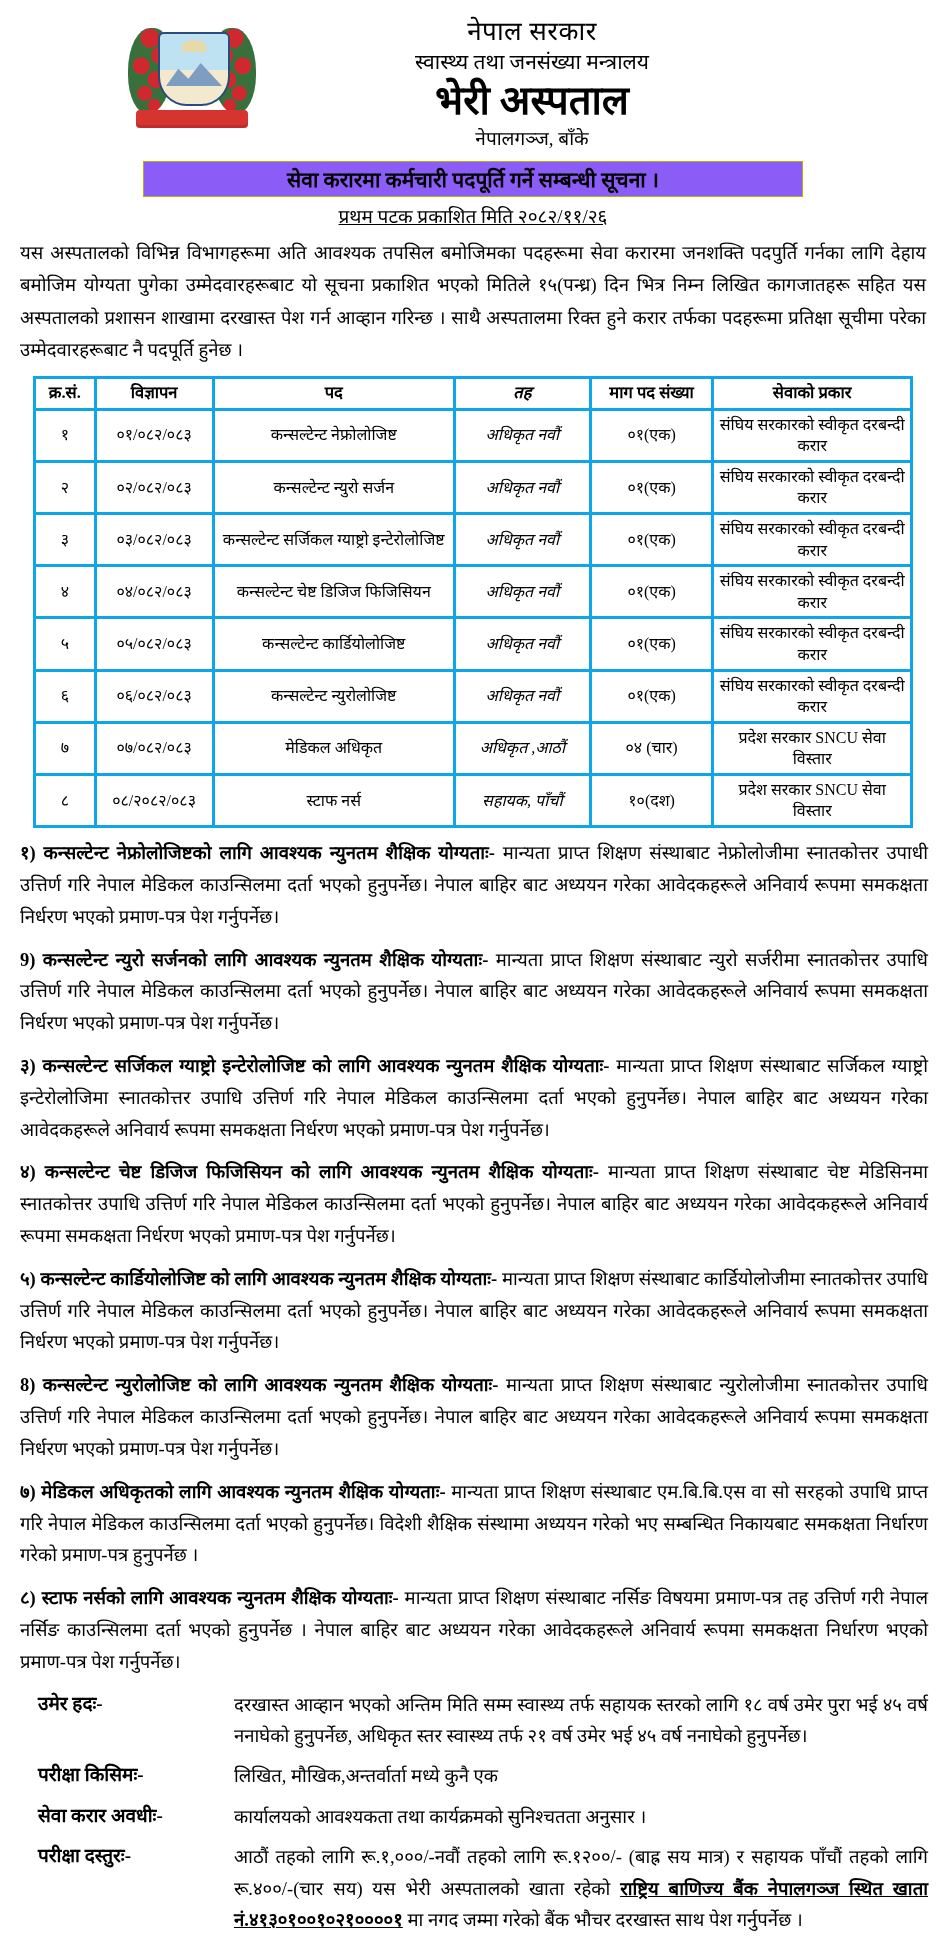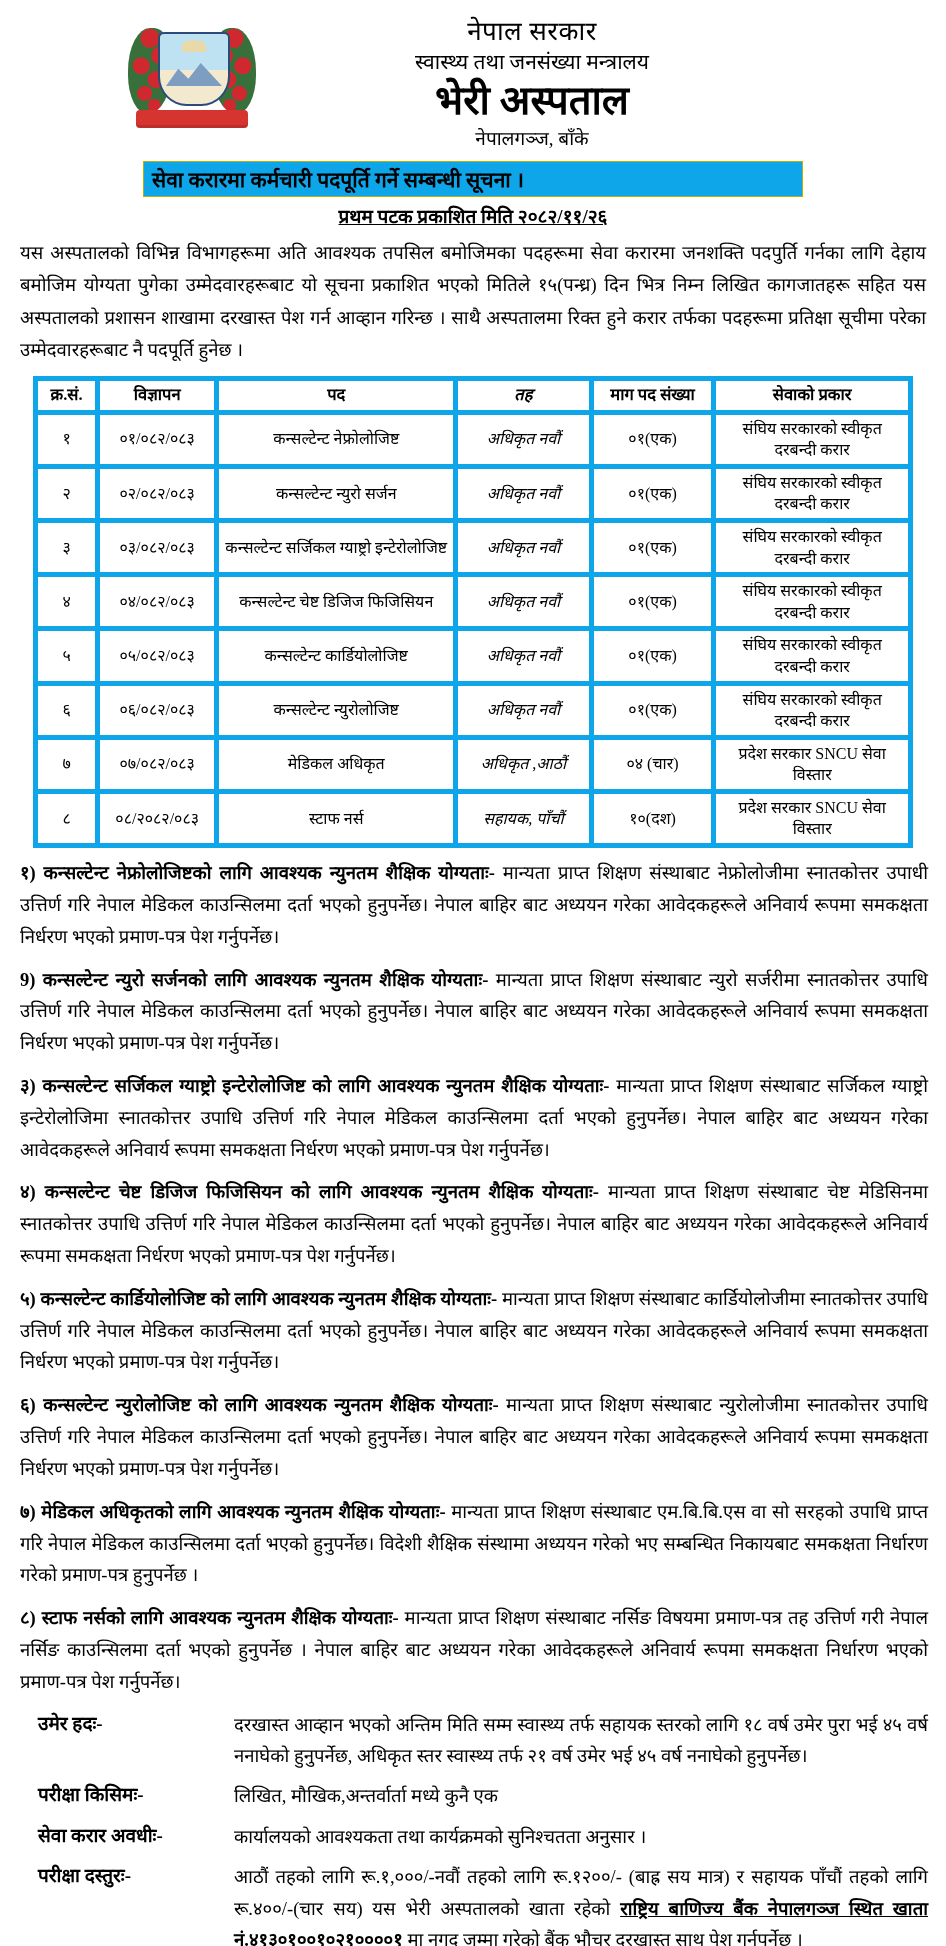--- a/index.html
+++ b/index.html
@@ -114,53 +114,53 @@
   }
   .hospital-place {
     font-size: 19px;
     margin-top: 1px;
   }
 
   
   .notice-band {
     margin: 8px auto 2px auto;
     width: 660px;
-    text-align: left;
-    background: #0ea5e9;
+    text-align: center;
+    background: #8b5cf6;
     border: 1px solid #b9b000;
     font-size: 21px;
     font-weight: bold;
     padding: 3px 8px;
     box-sizing: border-box;
   }
   .publish-date {
     text-align: center;
     font-size: 19px;
-    font-weight: bold;
+    font-weight: normal;
     text-decoration: underline;
     margin: 6px 0 8px 0;
   }
 
   
   .intro {
     font-size: 18.5px;
     line-height: 1.75;
     text-align: justify;
     padding: 0 2px;
   }
 
   
   table.vacancy {
     border-collapse: collapse;
     width: 880px;
     margin: 10px auto 10px auto;
     font-size: 16px;
   }
   table.vacancy th, table.vacancy td {
-    border: 5px solid #0ea5e9;
+    border: 3px solid #0ea5e9;
     padding: 3px 4px;
     text-align: center;
     line-height: 1.35;
   }
   table.vacancy th { font-weight: bold; font-size: 16.5px; }
   .col-sn { width: 52px; }
   .col-ad { width: 110px; }
   .col-post { width: 250px; }
   .col-level { width: 135px; font-style: italic; }
   .col-num { width: 120px; }
@@ -315,21 +315,21 @@
         </tr>
       </tbody>
   </table>
 
   <div class="quals" id="quals-container">
       <div class="qual"><span class="lead">१) कन्सल्टेन्ट नेफ्रोलोजिष्टको लागि आवश्यक न्युनतम शैक्षिक योग्यताः-</span><span class="body">  मान्यता प्राप्त शिक्षण संस्थाबाट नेफ्रोलोजीमा स्नातकोत्तर उपाधी उत्तिर्ण गरि नेपाल मेडिकल काउन्सिलमा दर्ता भएको हुनुपर्नेछ। नेपाल बाहिर बाट अध्ययन गरेका आवेदकहरूले अनिवार्य रूपमा समकक्षता निर्धरण भएको प्रमाण-पत्र पेश गर्नुपर्नेछ।</span></div>
       <div class="qual"><span class="lead">9) कन्सल्टेन्ट न्युरो सर्जनको लागि आवश्यक न्युनतम शैक्षिक योग्यताः-</span><span class="body">  मान्यता प्राप्त शिक्षण संस्थाबाट न्युरो सर्जरीमा स्नातकोत्तर उपाधि उत्तिर्ण गरि नेपाल मेडिकल काउन्सिलमा दर्ता भएको हुनुपर्नेछ। नेपाल बाहिर बाट अध्ययन गरेका आवेदकहरूले अनिवार्य रूपमा समकक्षता निर्धरण भएको प्रमाण-पत्र पेश गर्नुपर्नेछ।</span></div>
       <div class="qual"><span class="lead">३) कन्सल्टेन्ट सर्जिकल ग्याष्ट्रो इन्टेरोलोजिष्ट को लागि आवश्यक न्युनतम शैक्षिक योग्यताः-</span><span class="body">  मान्यता प्राप्त शिक्षण संस्थाबाट सर्जिकल ग्याष्ट्रो इन्टेरोलोजिमा स्नातकोत्तर उपाधि उत्तिर्ण गरि नेपाल मेडिकल काउन्सिलमा दर्ता भएको हुनुपर्नेछ। नेपाल बाहिर बाट अध्ययन गरेका आवेदकहरूले अनिवार्य रूपमा समकक्षता निर्धरण भएको प्रमाण-पत्र पेश गर्नुपर्नेछ।</span></div>
       <div class="qual"><span class="lead">४) कन्सल्टेन्ट चेष्ट डिजिज फिजिसियन को लागि आवश्यक न्युनतम शैक्षिक योग्यताः-</span><span class="body">  मान्यता प्राप्त शिक्षण संस्थाबाट चेष्ट मेडिसिनमा स्नातकोत्तर उपाधि उत्तिर्ण गरि नेपाल मेडिकल काउन्सिलमा दर्ता भएको हुनुपर्नेछ। नेपाल बाहिर बाट अध्ययन गरेका आवेदकहरूले अनिवार्य रूपमा समकक्षता निर्धरण भएको प्रमाण-पत्र पेश गर्नुपर्नेछ।</span></div>
       <div class="qual"><span class="lead">५) कन्सल्टेन्ट कार्डियोलोजिष्ट को लागि आवश्यक न्युनतम शैक्षिक योग्यताः-</span><span class="body">  मान्यता प्राप्त शिक्षण संस्थाबाट कार्डियोलोजीमा स्नातकोत्तर उपाधि उत्तिर्ण गरि नेपाल मेडिकल काउन्सिलमा दर्ता भएको हुनुपर्नेछ। नेपाल बाहिर बाट अध्ययन गरेका आवेदकहरूले अनिवार्य रूपमा समकक्षता निर्धरण भएको प्रमाण-पत्र पेश गर्नुपर्नेछ।</span></div>
-      <div class="qual"><span class="lead">६) कन्सल्टेन्ट न्युरोलोजिष्ट को लागि आवश्यक न्युनतम शैक्षिक योग्यताः-</span><span class="body">  मान्यता प्राप्त शिक्षण संस्थाबाट न्युरोलोजीमा स्नातकोत्तर उपाधि उत्तिर्ण गरि नेपाल मेडिकल काउन्सिलमा दर्ता भएको हुनुपर्नेछ। नेपाल बाहिर बाट अध्ययन गरेका आवेदकहरूले अनिवार्य रूपमा समकक्षता निर्धरण भएको प्रमाण-पत्र पेश गर्नुपर्नेछ।</span></div>
+      <div class="qual"><span class="lead">8) कन्सल्टेन्ट न्युरोलोजिष्ट को लागि आवश्यक न्युनतम शैक्षिक योग्यताः-</span><span class="body">  मान्यता प्राप्त शिक्षण संस्थाबाट न्युरोलोजीमा स्नातकोत्तर उपाधि उत्तिर्ण गरि नेपाल मेडिकल काउन्सिलमा दर्ता भएको हुनुपर्नेछ। नेपाल बाहिर बाट अध्ययन गरेका आवेदकहरूले अनिवार्य रूपमा समकक्षता निर्धरण भएको प्रमाण-पत्र पेश गर्नुपर्नेछ।</span></div>
       <div class="qual"><span class="lead">७) मेडिकल अधिकृतको लागि आवश्यक न्युनतम शैक्षिक योग्यताः-</span><span class="body">  मान्यता प्राप्त शिक्षण संस्थाबाट एम.बि.बि.एस वा सो सरहको उपाधि प्राप्त गरि नेपाल मेडिकल काउन्सिलमा दर्ता भएको हुनुपर्नेछ। विदेशी शैक्षिक संस्थामा अध्ययन गरेको भए सम्बन्धित निकायबाट समकक्षता निर्धारण गरेको प्रमाण-पत्र हुनुपर्नेछ ।</span></div>
       <div class="qual"><span class="lead">८) स्टाफ नर्सको लागि आवश्यक न्युनतम शैक्षिक योग्यताः-</span><span class="body">  मान्यता प्राप्त शिक्षण संस्थाबाट नर्सिङ विषयमा प्रमाण-पत्र तह उत्तिर्ण गरी नेपाल नर्सिङ काउन्सिलमा दर्ता भएको हुनुपर्नेछ । नेपाल बाहिर बाट अध्ययन गरेका आवेदकहरूले अनिवार्य रूपमा समकक्षता निर्धारण भएको प्रमाण-पत्र पेश गर्नुपर्नेछ।</span></div>
     </div>
 
   <div class="details" id="details-container">
       <div class="detail-row">
         <div class="detail-label">उमेर हदः-</div>
         <div class="detail-value">दरखास्त आव्हान भएको अन्तिम मिति सम्म स्वास्थ्य तर्फ सहायक स्तरको लागि १८ वर्ष उमेर पुरा भई ४५ वर्ष ननाघेको हुनुपर्नेछ, अधिकृत स्तर स्वास्थ्य तर्फ २१ वर्ष उमेर भई ४५ वर्ष ननाघेको हुनुपर्नेछ।</div>
       </div>
       <div class="detail-row">

